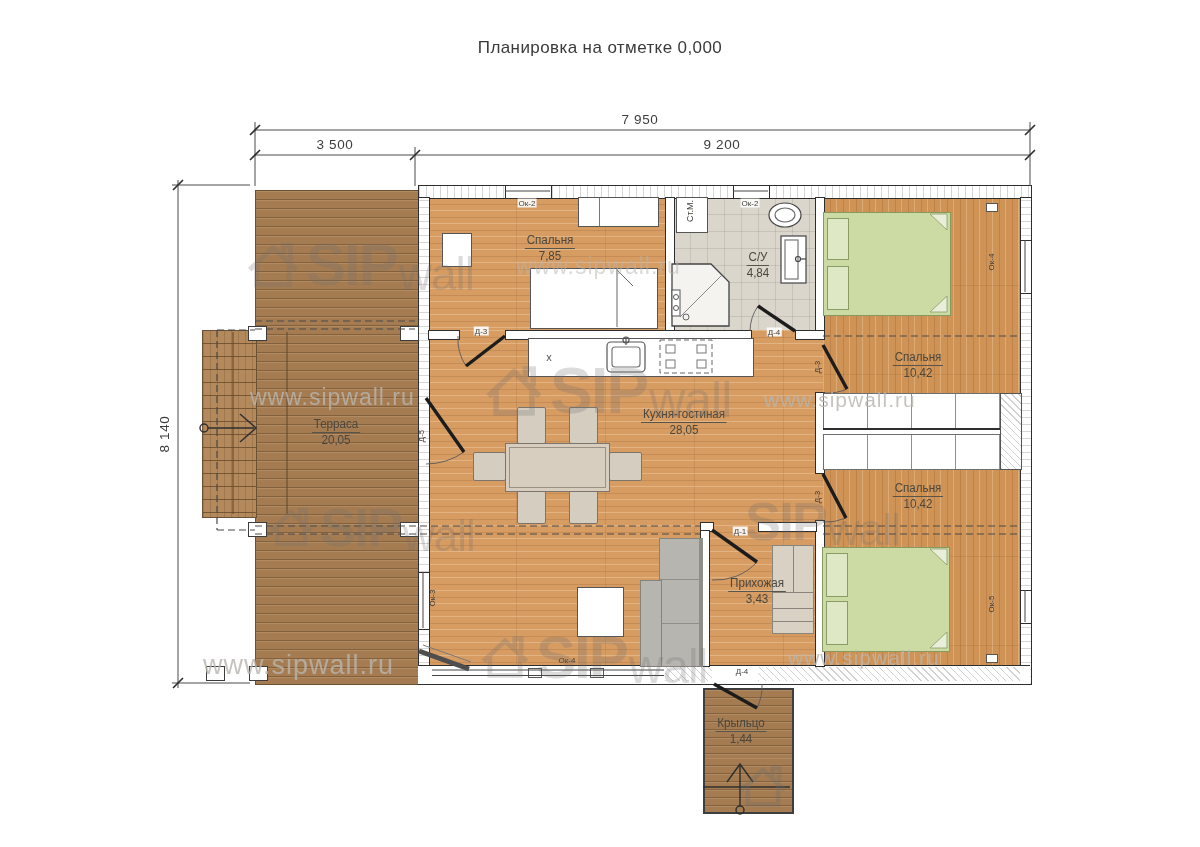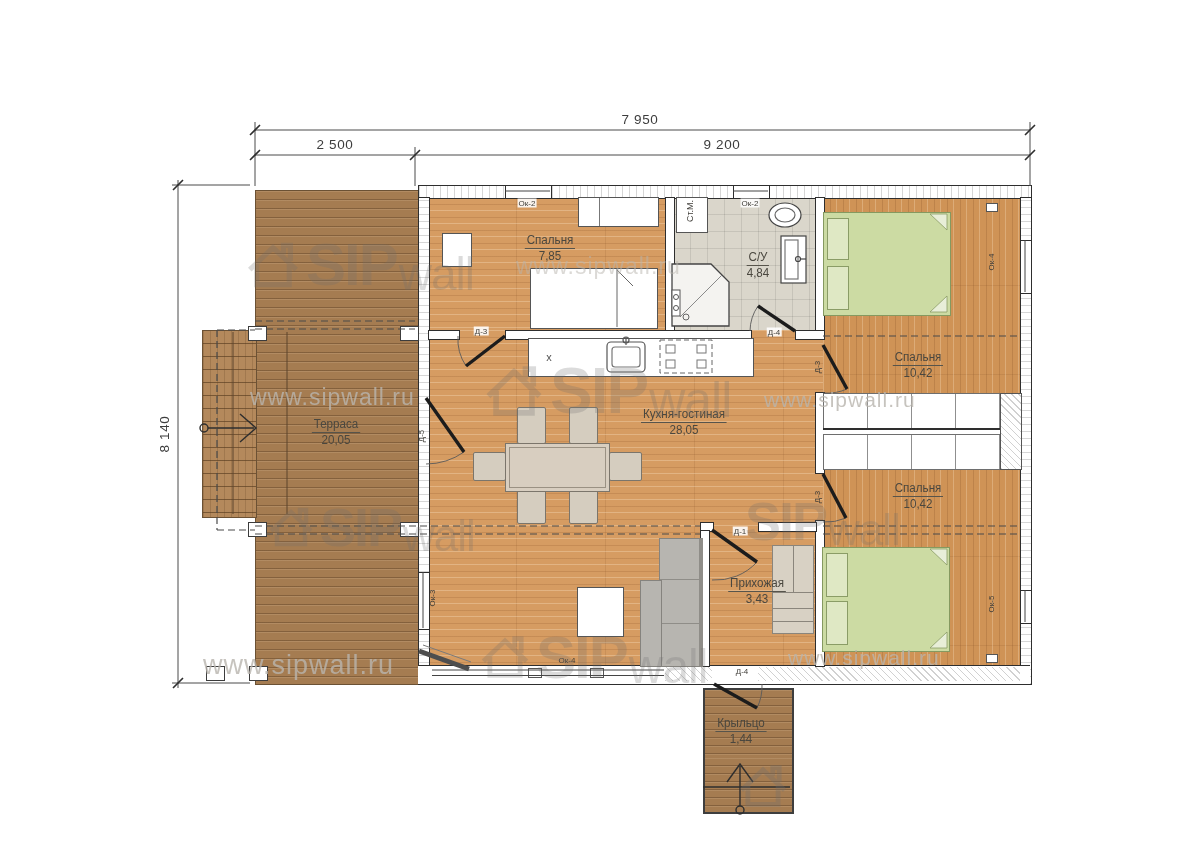--- a/index.html
+++ b/index.html
@@ -60,20 +60,21 @@
   .wm .ww{font-weight:normal;letter-spacing:-1px;margin-left:2px;margin-top:19px;}
   .wm svg{margin-right:4px;}
   .wurl{position:absolute;color:#b9b5ae;opacity:.8;letter-spacing:1px;pointer-events:none;white-space:nowrap;}
   svg.overlay{position:absolute;left:0;top:0;pointer-events:none;}
 </style>
 </head>
 <body>
 
 <div id="plan">
 
+  <div class="title" style="top:38px">Планировка на отметке 0,000</div>
 
   <div class="abs terrace-wood" style="left:255px;top:190px;width:163px;height:493px"></div>
   <div class="abs stairs-wood" style="left:202px;top:330px;width:53px;height:186px"></div>
   <div class="abs floor-h" style="left:428px;top:197px;width:237px;height:133px"></div>
   <div class="abs tile" style="left:673px;top:197px;width:142px;height:133px"></div>
   <div class="abs floor-v" style="left:823px;top:197px;width:197px;height:196px"></div>
   <div class="abs floor-v" style="left:823px;top:468px;width:197px;height:197px"></div>
   <div class="abs floor-h" style="left:428px;top:330px;width:395px;height:335px"></div>
   <div class="abs porch-wood" style="left:703px;top:688px;width:87px;height:70px"></div>
   <div class="abs porch-wood" style="left:703px;top:758px;width:87px;height:54px;border-top:none"></div>
@@ -241,21 +242,21 @@
       <path d="M930,549 L947,549 L947,565 Z"></path>
       <path d="M930,648 L947,648 L947,632 Z"></path>
     </g>
     <g stroke="#4e4e4e" fill="none">
       <path d="M419,651 L469,669" stroke-width="5"></path>
       <path d="M423,645 L471,662" stroke-width="1" stroke="#7a7a7a"></path>
     </g>
   </svg>
 
   <div class="dim" style="left:640px;top:119px">7 950</div>
-  <div class="dim" style="left:335px;top:144px">2 500</div>
+  <div class="dim" style="left:335px;top:144px">3 500</div>
   <div class="dim" style="left:722px;top:144px">9 200</div>
   <div class="dim rot" style="left:164px;top:434px">8 140</div>
 
   <div class="rlabel" style="left:550px;top:233px">
     <span class="nm">Спальня</span>
     <span class="ar">7,85</span>
   </div>
   <div class="rlabel" style="left:758px;top:250px">
     <span class="nm">С/У</span>
     <span class="ar">4,84</span>

